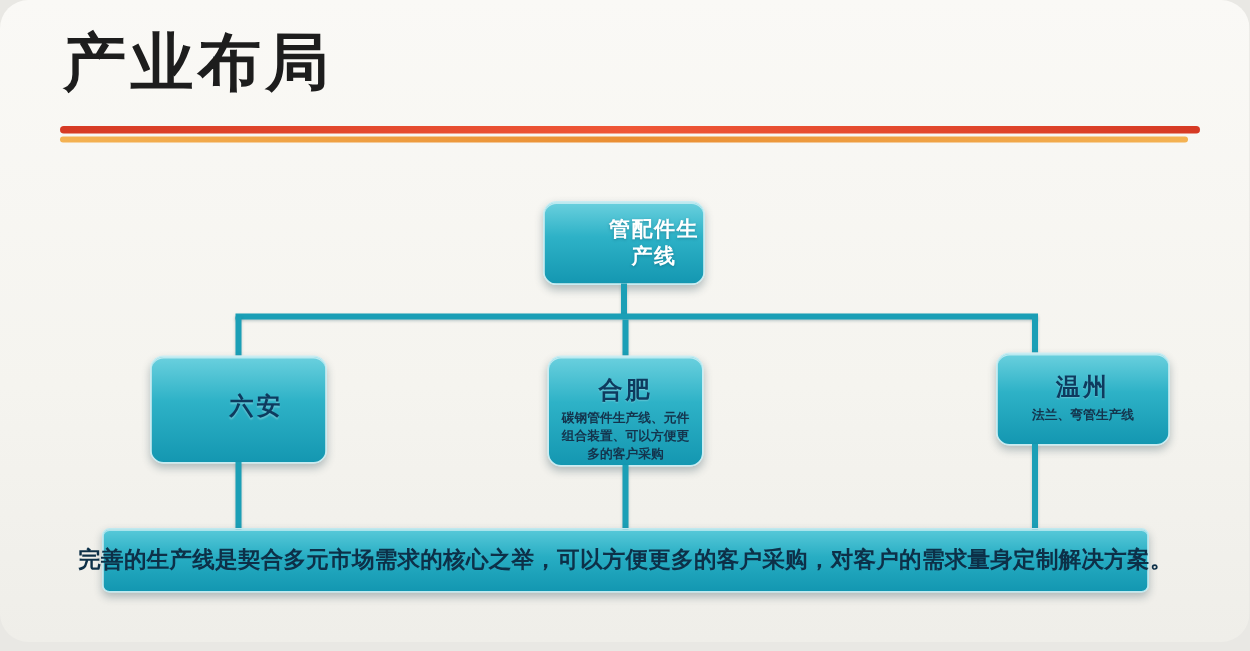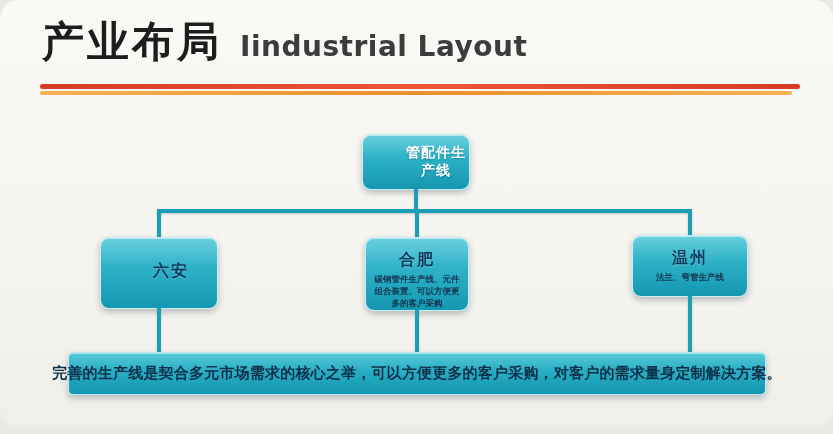--- a/index.html
+++ b/index.html
@@ -33,21 +33,21 @@
   .node-root{left:362px;top:134px;width:108px;height:56px;}
   .node-root .node-label{color:#ffffff;font-weight:800;font-size:14px;letter-spacing:1px;
     text-shadow:0 1px 2px rgba(0,60,80,.35);margin-left:40px;}
 
   .city-name{font-size:16px;font-weight:800;color:#0e3a5e;letter-spacing:2px;margin-bottom:3px;
     text-shadow:0 1px 1px rgba(255,255,255,.25);}
   .city-desc{font-size:8.5px;line-height:1.4;font-weight:700;color:#14344d;padding:0 6px;}
 
   .node-luan   {left:100px;top:237px;width:118px;height:72px;padding-left:24px;}
   .node-hefei  {left:365px;top:237px;width:104px;height:74px;justify-content:flex-end;}
-  .node-wenzhou{left:632px;top:235px;width:116px;height:62px;}
+  .node-wenzhou{left:664px;top:235px;width:116px;height:62px;}
 
   .conn{position:absolute;background:#1b9fb6;box-shadow:0 1px 2px rgba(20,70,85,.25);}
   .conn-root-v {left:414px;top:189px;width:4px;height:22px;}
   .conn-h      {left:157px;top:209px;width:535px;height:4px;}
   .conn-left-v {left:157px;top:211px;width:4px;height:26px;}
   .conn-mid-v  {left:415px;top:213px;width:4px;height:24px;}
   .conn-right-v{left:688px;top:211px;width:4px;height:24px;}
   .conn-left-b {left:157px;top:308px;width:4px;height:45px;}
   .conn-mid-b  {left:415px;top:310px;width:4px;height:43px;}
   .conn-right-b{left:688px;top:296px;width:4px;height:57px;}
@@ -63,21 +63,20 @@
   }
   .summary-text{font-size:15px;font-weight:800;color:#0d3048;letter-spacing:0.2px;white-space:nowrap;}
 </style>
 </head>
 <body>
 
 <div class="slide">
 
   <div class="header">
     <span class="title-cn">产业布局</span>
-    <span class="title-en">Iindustrial Layout</span>
   </div>
 
   <div class="divider">
     <div class="line-red"></div>
     <div class="line-orange"></div>
   </div>
 
   <div>
 
     <div class="node node-root">

